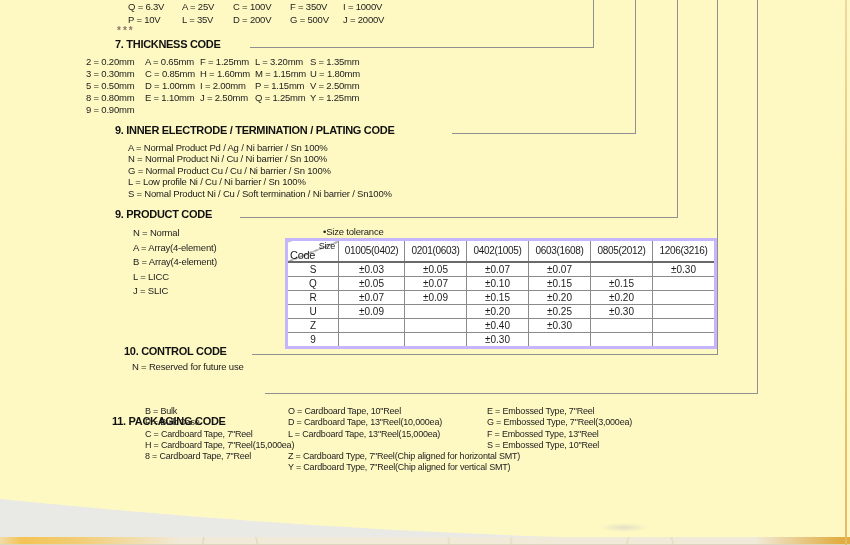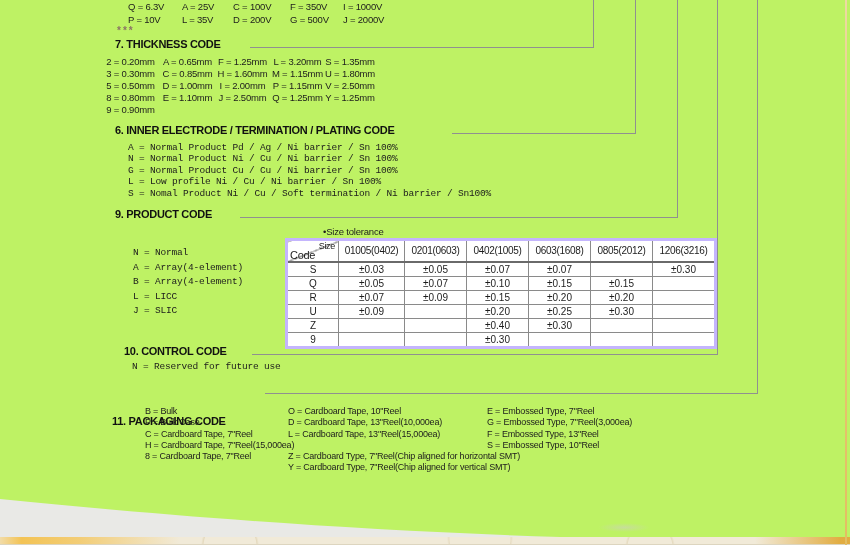--- a/index.html
+++ b/index.html
@@ -1,33 +1,33 @@
 <!DOCTYPE html>
 <html><head>
 <meta charset="utf-8">
 <style>
   * { box-sizing: border-box; margin: 0; padding: 0; }
   html,body { background:#ffffff; }
   .page {
     position: relative; width: 850px; height: 545px;
-    background: #bef264; overflow: hidden;
+    background: #fef9c3; overflow: hidden;
     font-family: "Liberation Sans", sans-serif; color: #222;
   }
   .abs { position: absolute; white-space: nowrap; }
   .sec-title { font-weight: bold; font-size: 11px; letter-spacing: -0.3px; color: #111; }
   .hline { position: absolute; height: 1px; background: #909090; }
   .vline { position: absolute; width: 1px; background: #909090; }
   .stars { font-weight: bold; font-size: 10px; letter-spacing: 2px; color: #8a7365; }
 
   .codes-grid { position: absolute; display: grid; font-size: 9.5px; letter-spacing: -0.2px; color: #1c1c1c; }
   .codes-grid span { white-space: nowrap; }
   .voltage-grid { grid-template-columns: 54px 51px 57px 53px auto; grid-auto-rows: 12.5px; line-height: 12.5px; }
   .thick-grid { grid-template-columns: 59px 55px 55px 55px auto; grid-auto-rows: 12px; line-height: 12px; }
 
-  .item-list { position: absolute; font-size: 9.5px; letter-spacing: -0.2px; color: #1c1c1c; font-family: Liberation Mono, monospace; }
+  .item-list { position: absolute; font-size: 9.5px; letter-spacing: -0.2px; color: #1c1c1c; }
   .item-list div { white-space: nowrap; }
   .plating-list div { height: 11.4px; line-height: 11.4px; }
   .product-list div { height: 14.6px; line-height: 14.6px; }
 
   .tol-caption { font-size: 9.5px; color: #1c1c1c; letter-spacing: -0.2px; margin-left: 37px; }
   table.tol { position: absolute; left: 285px; top: 238px; border-collapse: collapse; table-layout: fixed; background: #fff; }
   table.tol { border: 3px solid #c4b5fd; }
   table.tol th, table.tol td { border: 1px solid #8a8a8a; font-weight: normal; text-align: center; padding: 0; font-size: 10px; color: #1c1c1c; overflow: hidden; }
   table.tol thead th { height: 22px; border-bottom: 2px solid #6a6a6a; letter-spacing: -0.3px; }
   table.tol tbody td { height: 14px; line-height: 13px; }
@@ -77,21 +77,21 @@
     <span>G = 500V</span>
     <span>J = 2000V</span>
   </div>
 
   <div class="stars abs" style="left:117px; top:25px;">***</div>
 
   <div class="sec-title abs" style="left:115px; top:38px;">7. THICKNESS CODE</div>
   <div class="hline" style="left:250px; top:47px; width:344px;"></div>
   <div class="vline" style="left:593px; top:0; height:47px;"></div>
 
-  <div class="codes-grid thick-grid abs" style="left:101px; top:56px;text-align:center;">
+  <div class="codes-grid thick-grid abs" style="left:86px; top:56px;">
     <span>2 = 0.20mm</span>
     <span>A = 0.65mm</span>
     <span>F = 1.25mm</span>
     <span>L = 3.20mm</span>
     <span>S = 1.35mm</span>
     <span>3 = 0.30mm</span>
     <span>C = 0.85mm</span>
     <span>H = 1.60mm</span>
     <span>M = 1.15mm</span>
     <span>U = 1.80mm</span>
@@ -101,37 +101,37 @@
     <span>P = 1.15mm</span>
     <span>V = 2.50mm</span>
     <span>8 = 0.80mm</span>
     <span>E = 1.10mm</span>
     <span>J = 2.50mm</span>
     <span>Q = 1.25mm</span>
     <span>Y = 1.25mm</span>
     <span>9 = 0.90mm</span>
   </div>
 
-  <div class="sec-title abs" style="left:115px; top:124px;">6. INNER ELECTRODE / TERMINATION / PLATING CODE</div>
+  <div class="sec-title abs" style="left:115px; top:124px;">9. INNER ELECTRODE / TERMINATION / PLATING CODE</div>
   <div class="hline" style="left:452px; top:133px; width:184px;"></div>
   <div class="vline" style="left:635px; top:0; height:133px;"></div>
 
   <div class="item-list plating-list abs" style="left:128px; top:142px;">
     <div>A = Normal Product Pd / Ag / Ni barrier / Sn 100%</div>
     <div>N = Normal Product Ni / Cu / Ni barrier / Sn 100%</div>
     <div>G = Normal Product Cu / Cu / Ni barrier / Sn 100%</div>
     <div>L = Low profile Ni / Cu / Ni barrier / Sn 100%</div>
     <div>S = Nomal Product Ni / Cu / Soft termination / Ni barrier / Sn100%</div>
   </div>
 
   <div class="sec-title abs" style="left:115px; top:208px;">9. PRODUCT CODE</div>
   <div class="hline" style="left:240px; top:217px; width:438px;"></div>
   <div class="vline" style="left:677px; top:0; height:217px;"></div>
 
-  <div class="item-list product-list abs" style="left:133px; top:226px;margin-top:20px;">
+  <div class="item-list product-list abs" style="left:133px; top:226px;">
     <div>N = Normal</div>
     <div>A = Array(4-element)</div>
     <div>B = Array(4-element)</div>
     <div>L = LICC</div>
     <div>J = SLIC</div>
   </div>
 
   <div class="tol-caption abs" style="left:286px; top:226px;">•Size tolerance</div>
 
   <table class="tol">

